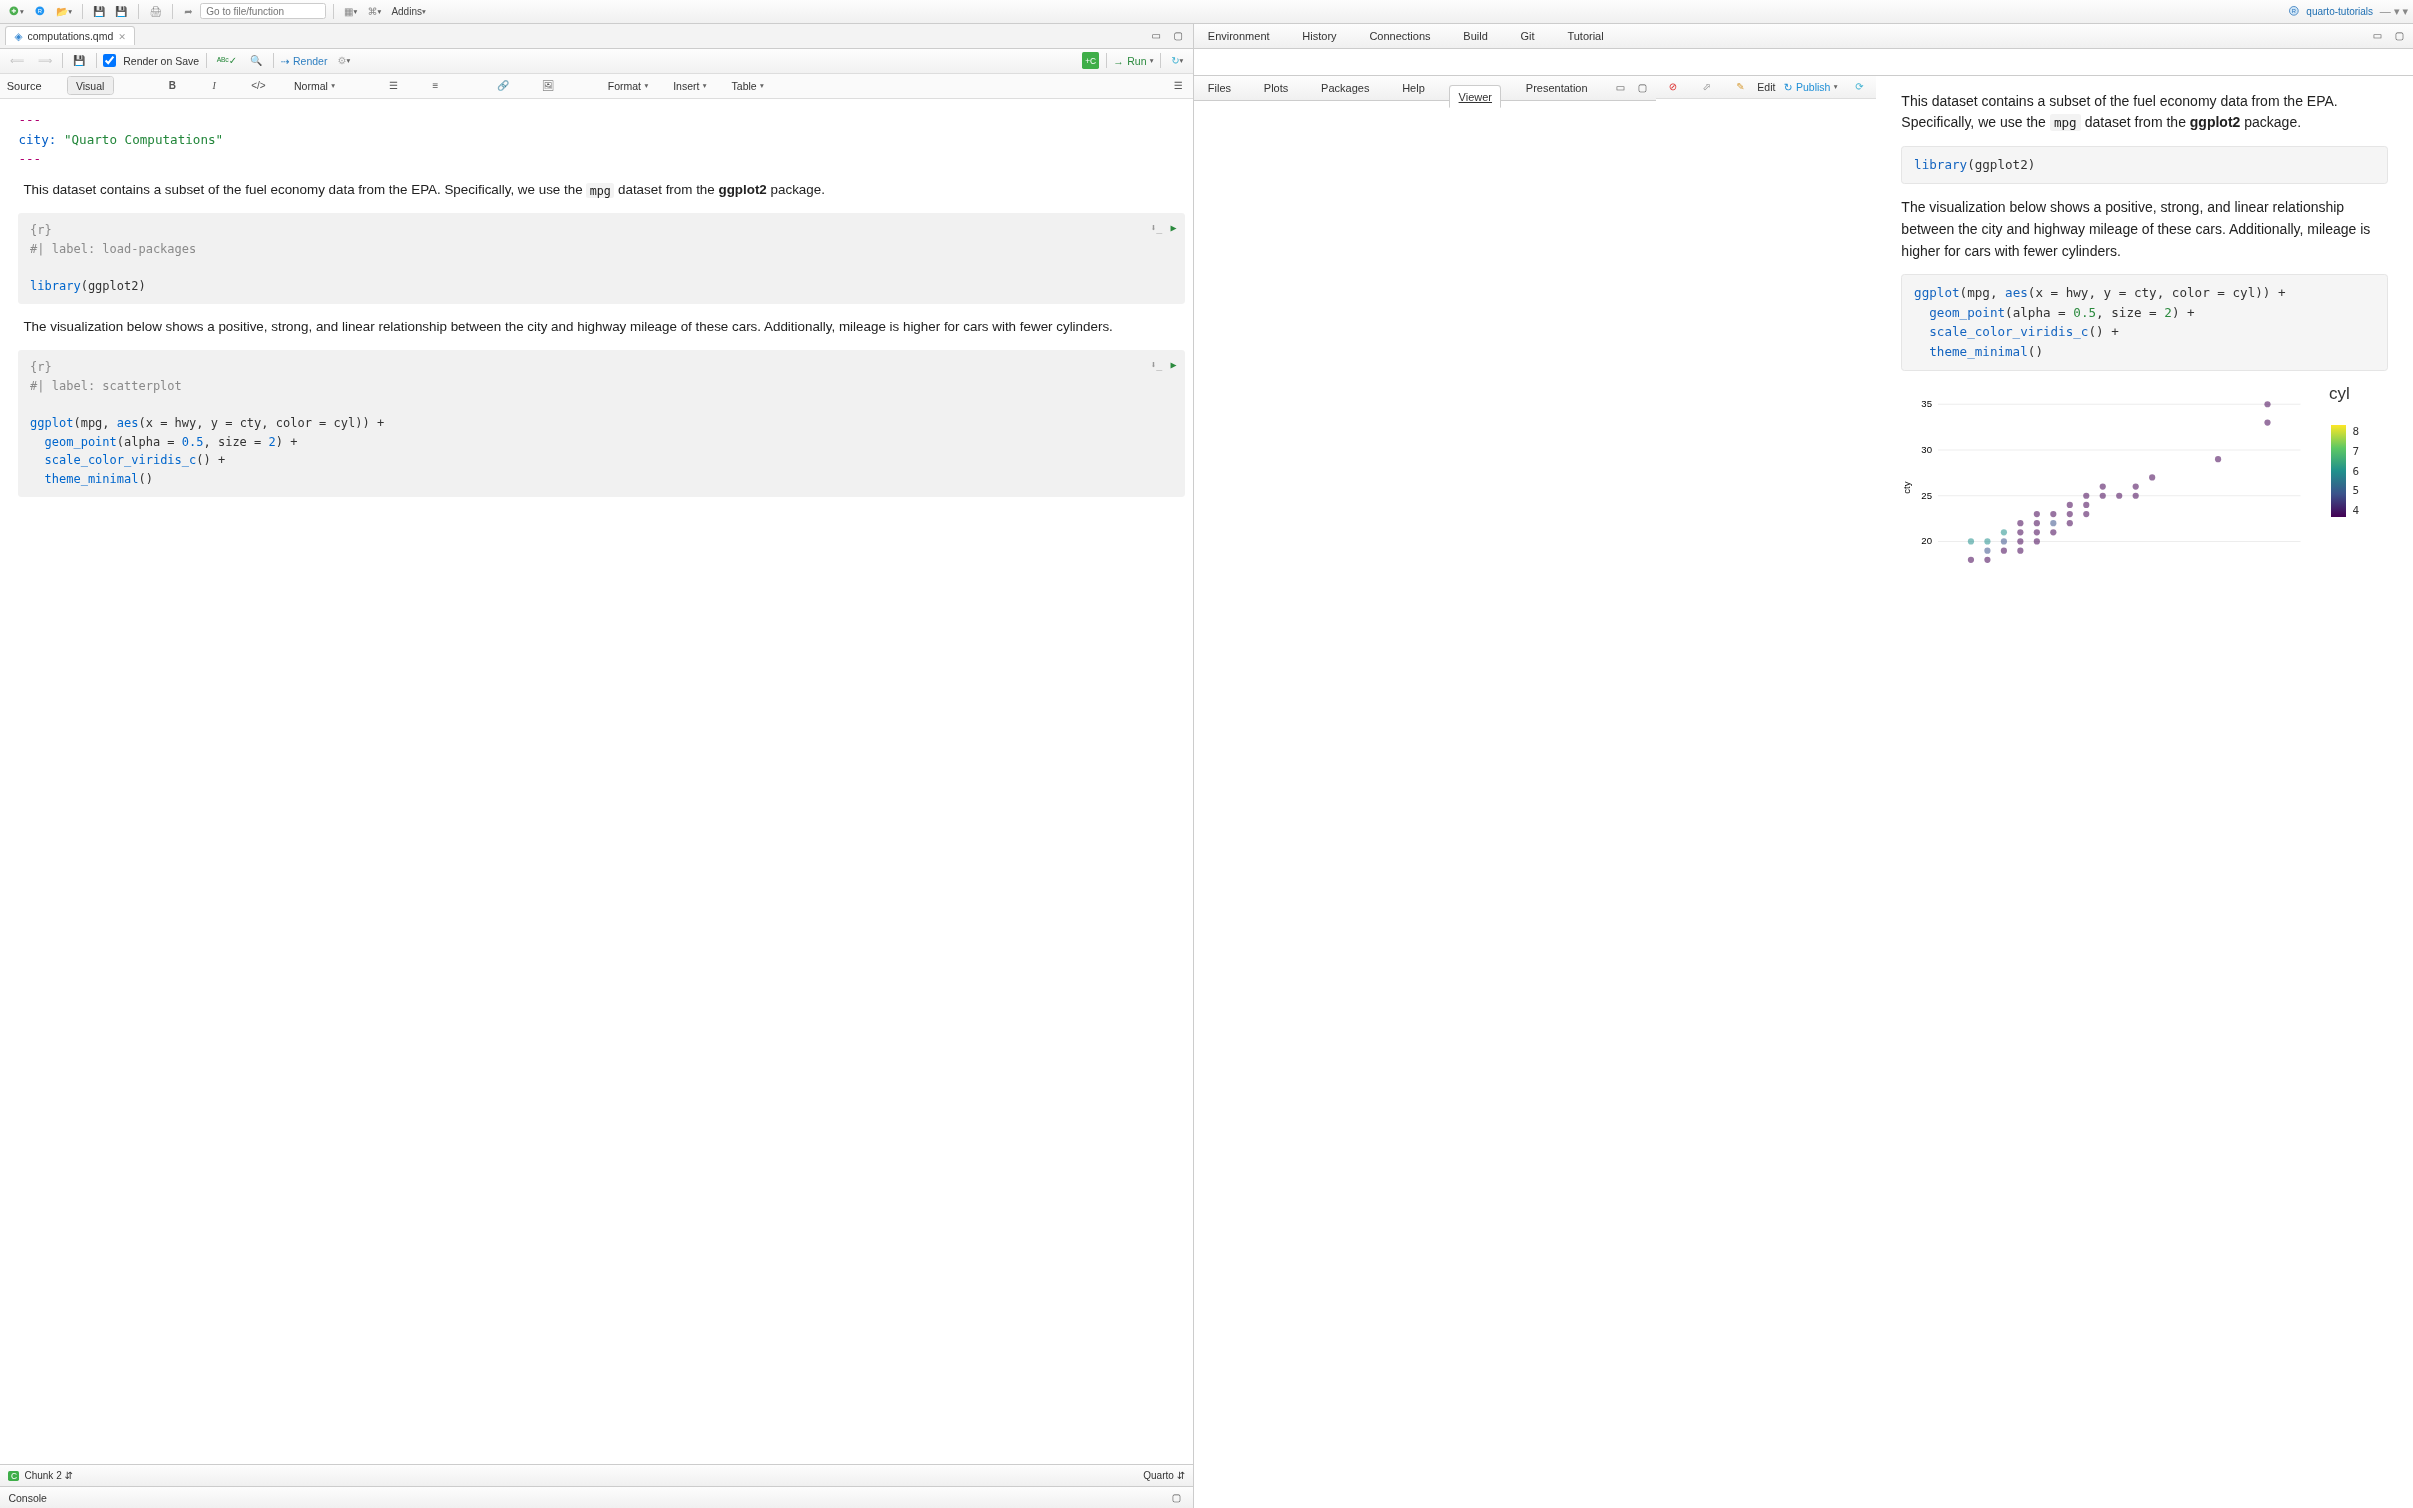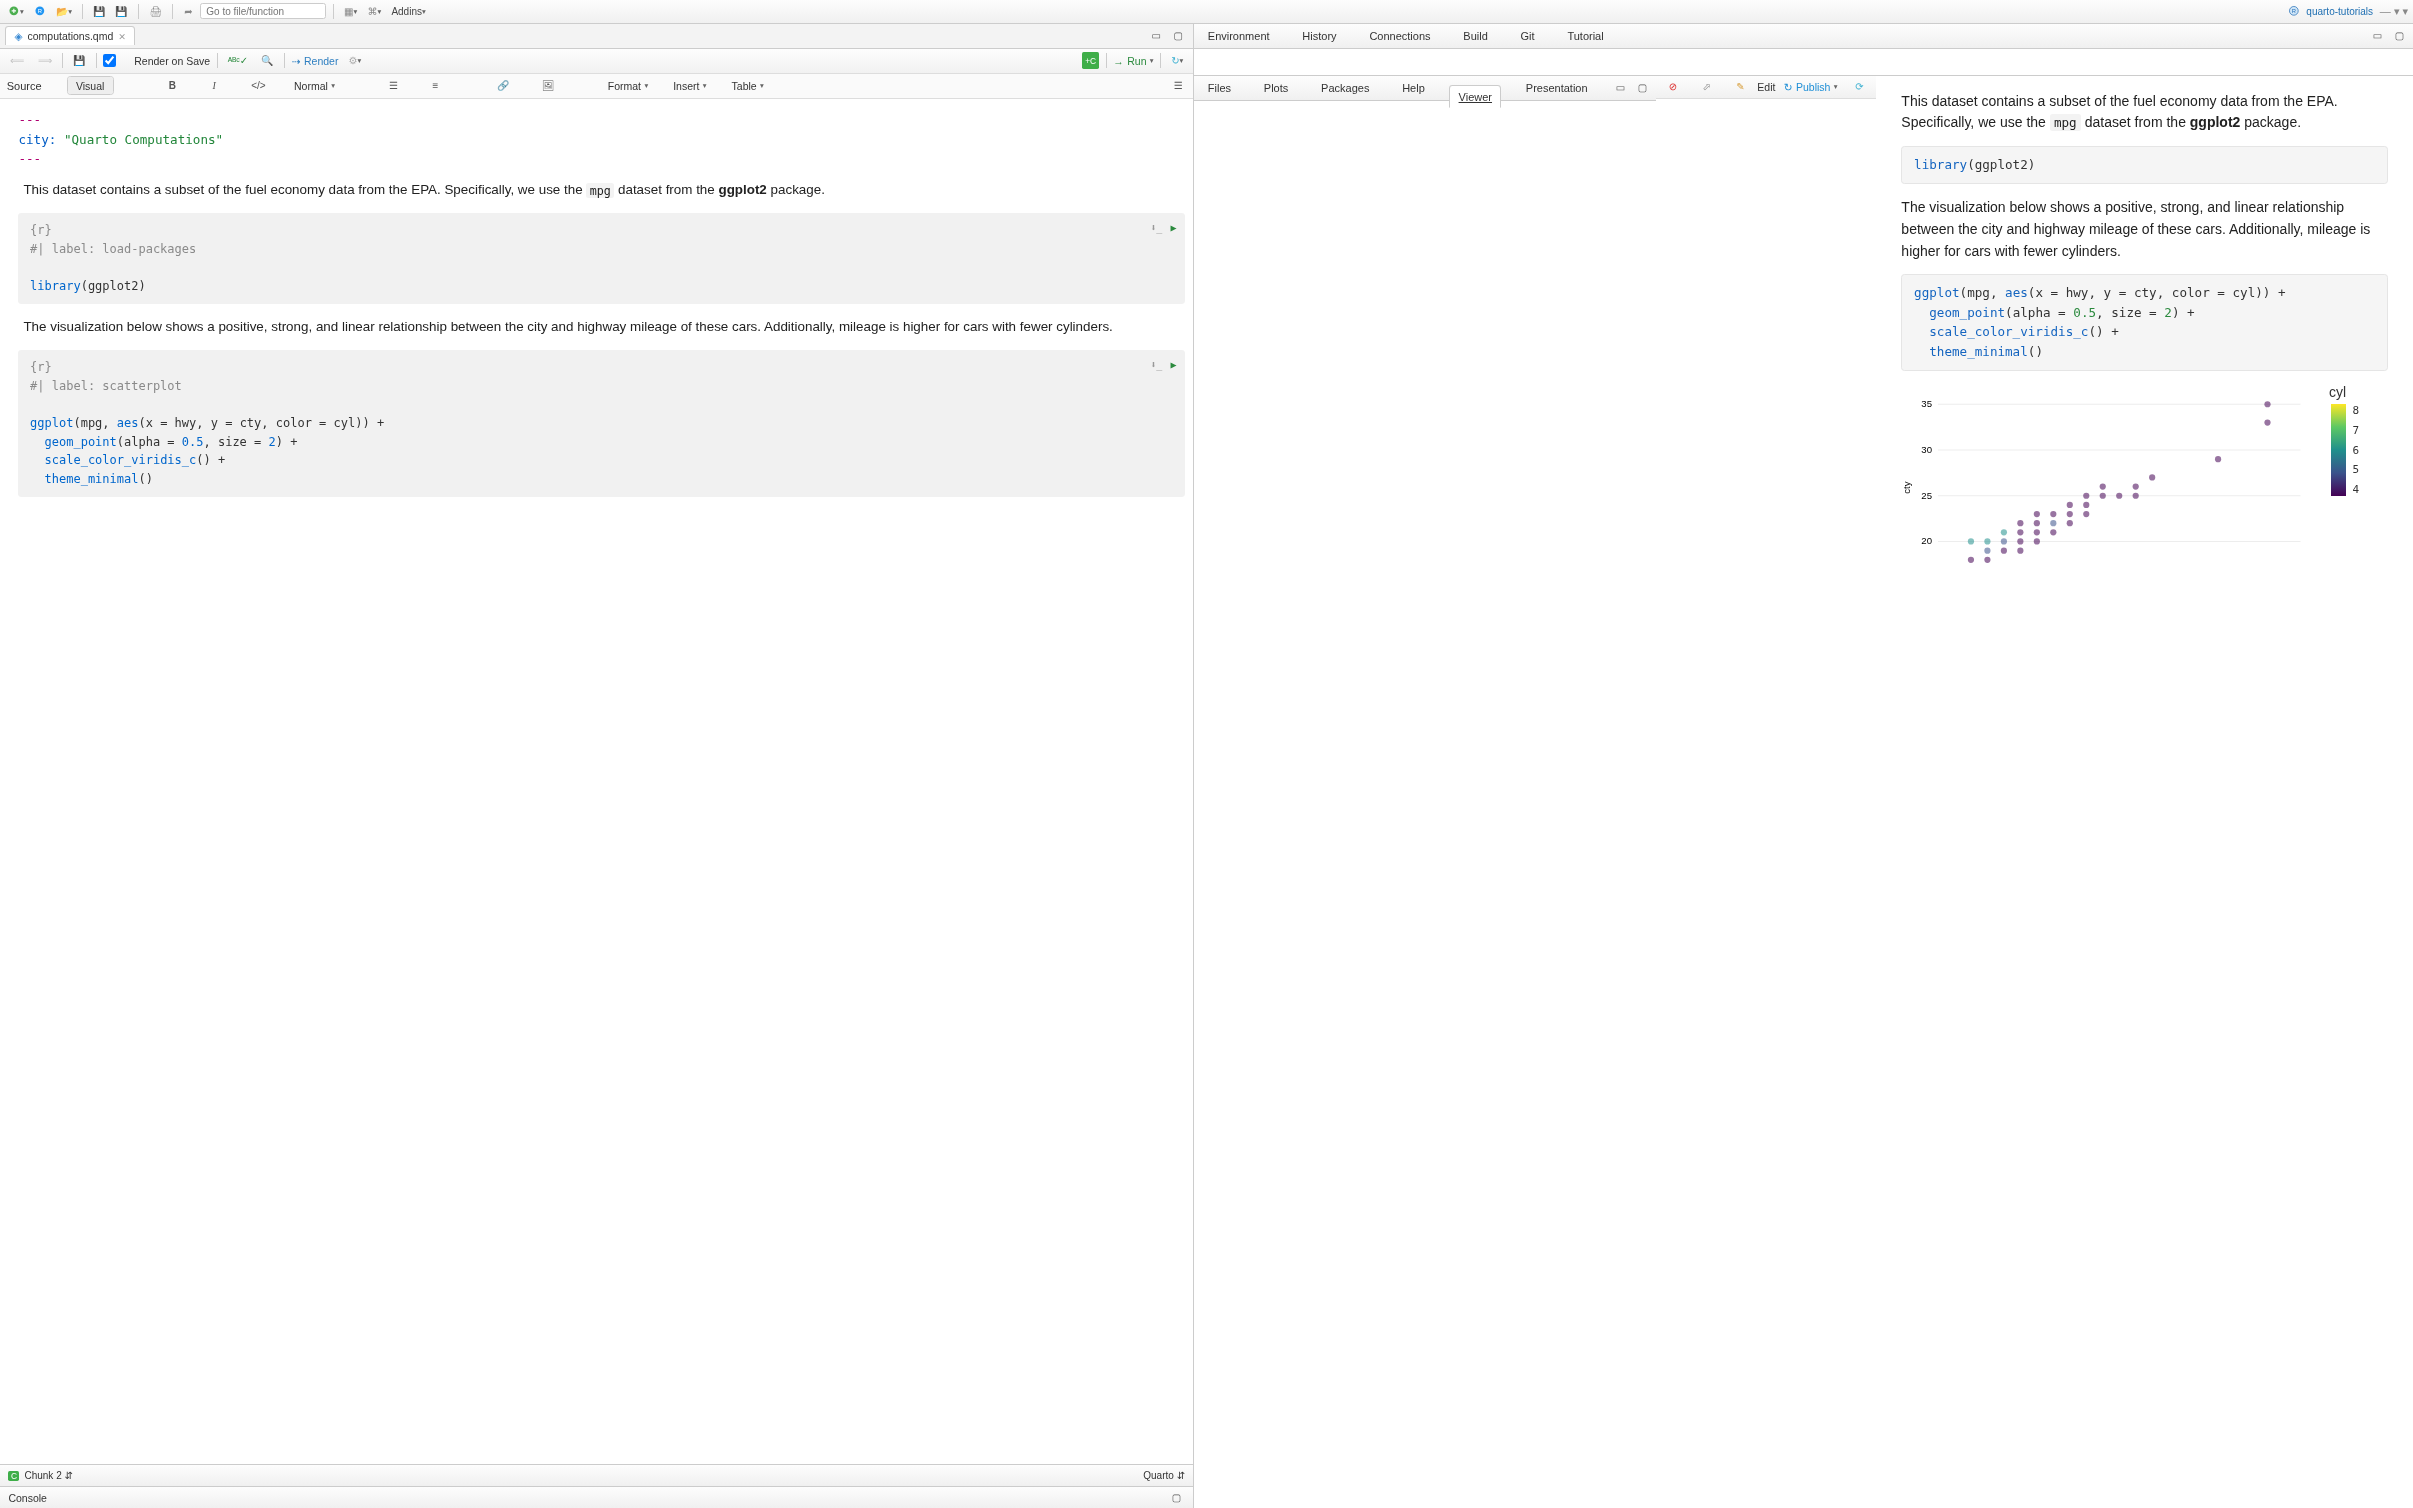--- a/index.html
+++ b/index.html
@@ -23,21 +23,21 @@
 
 
 .file-tabs { display: flex; align-items: center; height: 25px; background: #f3f3f3; border-bottom: 0.8px solid #ccc; }
 .file-tab { display: flex; align-items: center; gap: 5px; padding: 3.4px 8.4px; background: #fff; border: 0.8px solid #ccc; border-bottom: none; border-radius: 3.4px 3.4px 0 0; margin-left: 5px; font-size: 10.5px; }
 .file-tab .close { color: #999; cursor: pointer; font-size: 9.2px; }
 .file-tabs .right-icons { margin-left: auto; display: flex; gap: 5px; padding-right: 6.7px; }
 
 
 .editor-tb { display: flex; align-items: center; height: 25px; background: linear-gradient(#fdfdfd,#f1f1f1); border-bottom: 0.8px solid #ddd; padding: 0 6.7px; gap: 6.7px; font-size: 10.5px; }
 .editor-tb .sep { width: 0.8px; height: 15px; background: #ccc; }
-.chk { display: inline-flex; align-items: center; gap: 18px; font-size: 10.5px; }
+.chk { display: inline-flex; align-items: center; gap: 7px; font-size: 10.5px; }
 .render-btn { color: #2e7fc1; font-weight: 500; display: inline-flex; align-items: center; gap: 3.4px; }
 .run-btn { color: #2b8a3e; display: inline-flex; align-items: center; gap: 3.4px; }
 
 .editor-tb2 { display: flex; align-items: center; height: 25px; background: #fafafa; border-bottom: 0.8px solid #ddd; padding: 0 6.7px; gap: 25px; font-size: 11px; }
 .seg { display: inline-flex; border: 0.8px solid #ccc; border-radius: 3.4px; overflow: hidden; }
 .seg > span { padding: 2.5px 8.4px; font-size: 10.5px; cursor: pointer; }
 .seg > span.active { background: #eee; }
 .drop { display: inline-flex; align-items: center; gap: 3.4px; font-size: 10.5px; color: #333; cursor: pointer; }
 .caret { font-size: 7.5px; color: #666; }
 
@@ -80,21 +80,21 @@
 .viewer-body p { font-size: 14px; line-height: 1.55; margin-bottom: 11.7px; color: #222; }
 .viewer-body p code { background: #f3f3f3; padding: 0.8px 4.2px; border-radius: 2.5px; font-family: Menlo, monospace; font-size: 12.6px; }
 .out-code { background: #f5f5f5; border: 0.8px solid #e5e5e5; border-radius: 3.4px; padding: 8.4px 11.7px; margin-bottom: 13.4px; font-family: Menlo, monospace; font-size: 12.6px; line-height: 1.55; white-space: pre; overflow-x: auto; }
 .oc-kw { color: #1565c0; }
 .oc-num { color: #2b8a3e; }
 
 
 .plot { display: flex; gap: 13.4px; margin-top: 8.4px; }
 .plot-svg { flex: 1; }
 .legend { width: 59px; font-family: Menlo, monospace; font-size: 10.5px; }
-.legend-title { font-family: -apple-system, sans-serif; font-size: 14px; margin-bottom: 4px; }
+.legend-title { font-family: -apple-system, sans-serif; font-size: 17px; margin-bottom: 21px; }
 .legend-bar { width: 15px; height: 92px; background: linear-gradient(to bottom, #fde725, #5dc863, #20908c, #3b528b, #440154); margin-left: 1.7px; }
 .legend-row { display: flex; align-items: flex-start; gap: 6.7px; }
 .legend-ticks { display: flex; flex-direction: column; justify-content: space-between; height: 92px; font-size: 11px; }
 </style>
 </head>
 <body>
 
 <div class="app">
 
   <div class="app-toolbar">

